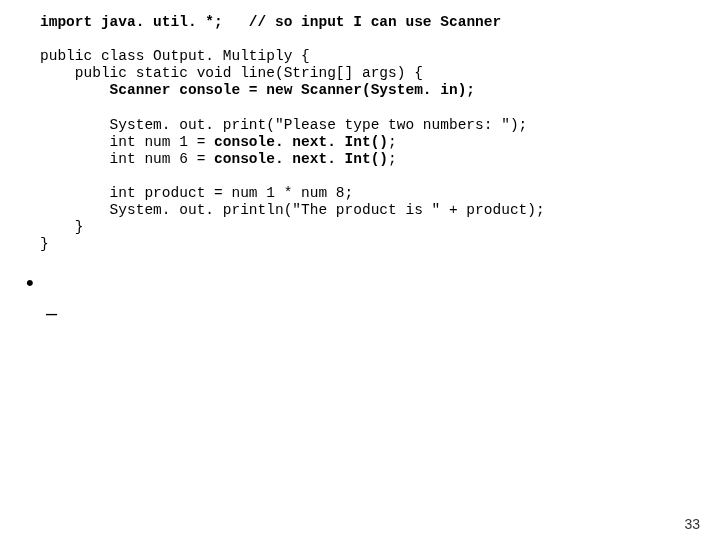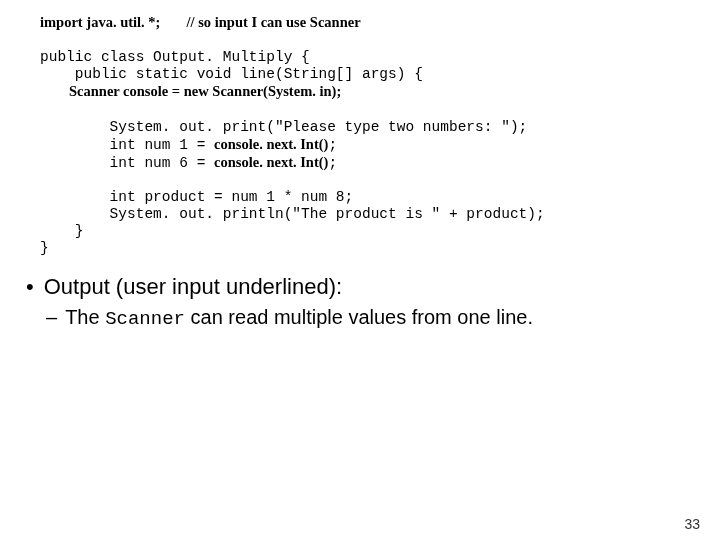--- a/index.html
+++ b/index.html
@@ -40,21 +40,21 @@
     padding: 14px 28px 0 40px;
   }
   .code-block {
     font-family: "Courier New", monospace;
     font-size: 14.5px;
     line-height: 1.18;
     white-space: pre;
     color: #000;
     margin-bottom: 16px;
   }
-  .code-block .bold { font-weight: bold; font-family: Liberation Serif, serif; }
+  .code-block .bold { font-weight: bold; }
   .bullet-item {
     display: flex;
     align-items: flex-start;
     margin: 6px 0 6px -14px;
     font-size: 22px;
     color: #000;
   }
   .bullet-item .dot {
     margin-right: 10px;
     font-size: 22px;
@@ -110,28 +110,24 @@
 <span>        int num 1 = </span><span class="bold">console. next. Int()</span><span>;</span>
 <span>        int num 6 = </span><span class="bold">console. next. Int()</span><span>;</span>
 
 <span>        int product = num 1 * num 8;</span>
 <span>        System. out. println("The product is " + product);</span>
 <span>    }</span>
 <span>}</span></div>
 
     <div class="bullet-item">
       <span class="dot">•</span>
-      <span>Output (user input underlined):</span>
     </div>
 
 
     <div class="dash-item">
       <span class="dash">–</span>
-      <span>
-        <span>The </span><span class="mono">Scanner</span><span> can read multiple values from one line.</span>
-      </span>
     </div>
 
   </div>
 
   <div class="page-num">33</div>
 
 </div>
 
 </body></html>

